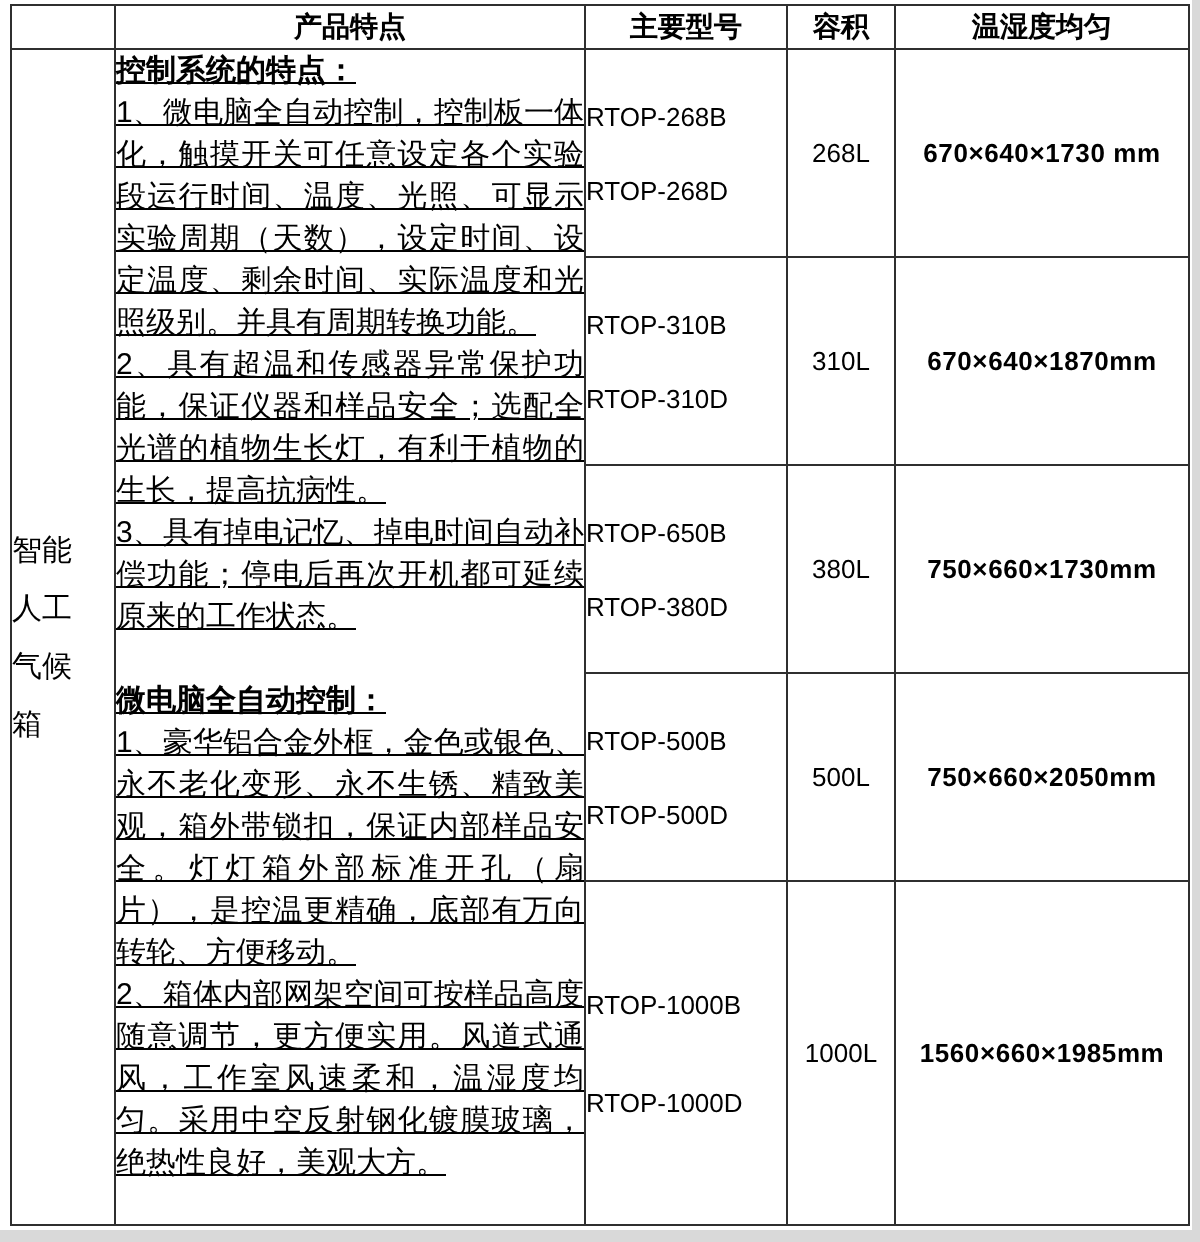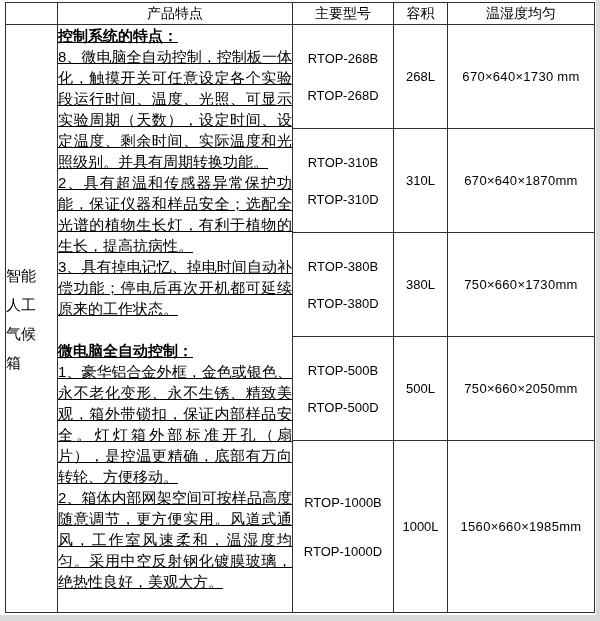--- a/index.html
+++ b/index.html
@@ -37,21 +37,21 @@
   
   col.c-group { width: 52px; }
   col.c-feat  { width: 235px; }
   col.c-model { width: 101px; }
   col.c-cap   { width: 54px; }
   col.c-dim   { width: 147px; }
 
   thead th {
     height: 22px;
     font-size: 14px;
-    font-weight: normal;
+    font-weight: bold;
     text-align: center;
     vertical-align: middle;
     background: #ffffff;
   }
 
   tr.row-std  { height: 104px; }
   tr.row-tall { height: 172px; }
 
   td.group-label {
     vertical-align: middle;
@@ -71,41 +71,41 @@
     text-decoration: underline;
   }
   td.features p.sec-title {
     font-weight: bold;
   }
   td.features p.sec-gap {
     margin-top: 21px;
   }
   td.model-cell {
     vertical-align: middle;
-    text-align: center;
+    text-align: left;
     font-size: 13px;
   }
   td.model-cell .model-stack {
     display: flex;
     flex-direction: column;
     justify-content: space-around;
     height: 100%;
     min-height: 90px;
     padding: 8px 0;
   }
   tr.row-tall td.model-cell .model-stack {
     min-height: 150px;
     padding: 26px 0;
   }
   td.cap-cell, td.dim-cell {
     text-align: center;
     vertical-align: middle;
     font-size: 13px;
   }
-  td.dim-cell { letter-spacing: 0.3px; }
+  td.dim-cell { letter-spacing: 0.3px; font-weight: bold; }
 </style>
 </head>
 <body>
 
 <div class="page">
   <table class="spec">
     <colgroup>
       <col class="c-group">
       <col class="c-feat">
       <col class="c-model">
@@ -124,21 +124,21 @@
     <tbody>
       <tr class="row-std">
         <td class="group-label" rowspan="5">
           <div>智能</div>
           <div>人工</div>
           <div>气候</div>
           <div>箱</div>
         </td>
         <td class="features" rowspan="5">
           <p class="sec-title">控制系统的特点：</p>
-          <p>8、微电脑全自动控制，控制板一体化，触摸开关可任意设定各个实验段运行时间、温度、光照、可显示实验周期（天数），设定时间、设定温度、剩余时间、实际温度和光照级别。并具有周期转换功能。</p>
+          <p>1、微电脑全自动控制，控制板一体化，触摸开关可任意设定各个实验段运行时间、温度、光照、可显示实验周期（天数），设定时间、设定温度、剩余时间、实际温度和光照级别。并具有周期转换功能。</p>
           <p>2、具有超温和传感器异常保护功能，保证仪器和样品安全；选配全光谱的植物生长灯，有利于植物的生长，提高抗病性。</p>
           <p>3、具有掉电记忆、掉电时间自动补偿功能；停电后再次开机都可延续原来的工作状态。</p>
           <p class="sec-title sec-gap">微电脑全自动控制：</p>
           <p>1、豪华铝合金外框，金色或银色、永不老化变形、永不生锈、精致美观，箱外带锁扣，保证内部样品安全。灯灯箱外部标准开孔（扇片），是控温更精确，底部有万向转轮、方便移动。</p>
           <p>2、箱体内部网架空间可按样品高度随意调节，更方便实用。风道式通风，工作室风速柔和，温湿度均匀。采用中空反射钢化镀膜玻璃，绝热性良好，美观大方。</p>
         </td>
         <td class="model-cell">
           <div class="model-stack">
             <div>RTOP-268B</div>
             <div>RTOP-268D</div>
@@ -153,21 +153,21 @@
             <div>RTOP-310B</div>
             <div>RTOP-310D</div>
           </div>
         </td>
         <td class="cap-cell">310L</td>
         <td class="dim-cell">670×640×1870mm</td>
       </tr>
       <tr class="row-std">
         <td class="model-cell">
           <div class="model-stack">
-            <div>RTOP-380B</div>
+            <div>RTOP-650B</div>
             <div>RTOP-380D</div>
           </div>
         </td>
         <td class="cap-cell">380L</td>
         <td class="dim-cell">750×660×1730mm</td>
       </tr>
       <tr class="row-std">
         <td class="model-cell">
           <div class="model-stack">
             <div>RTOP-500B</div>

